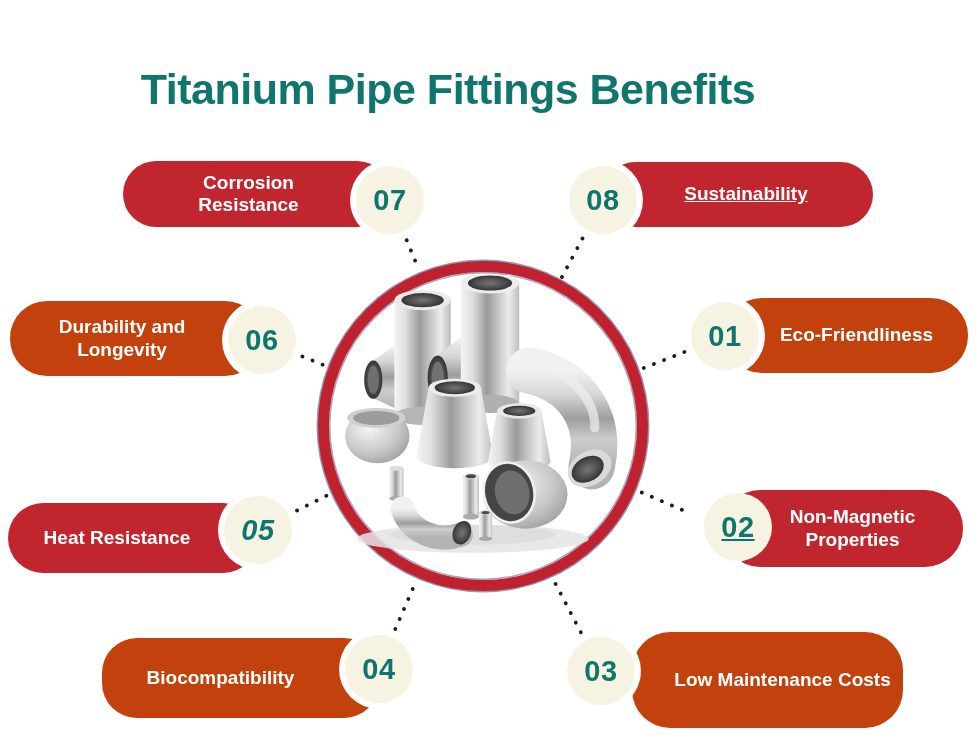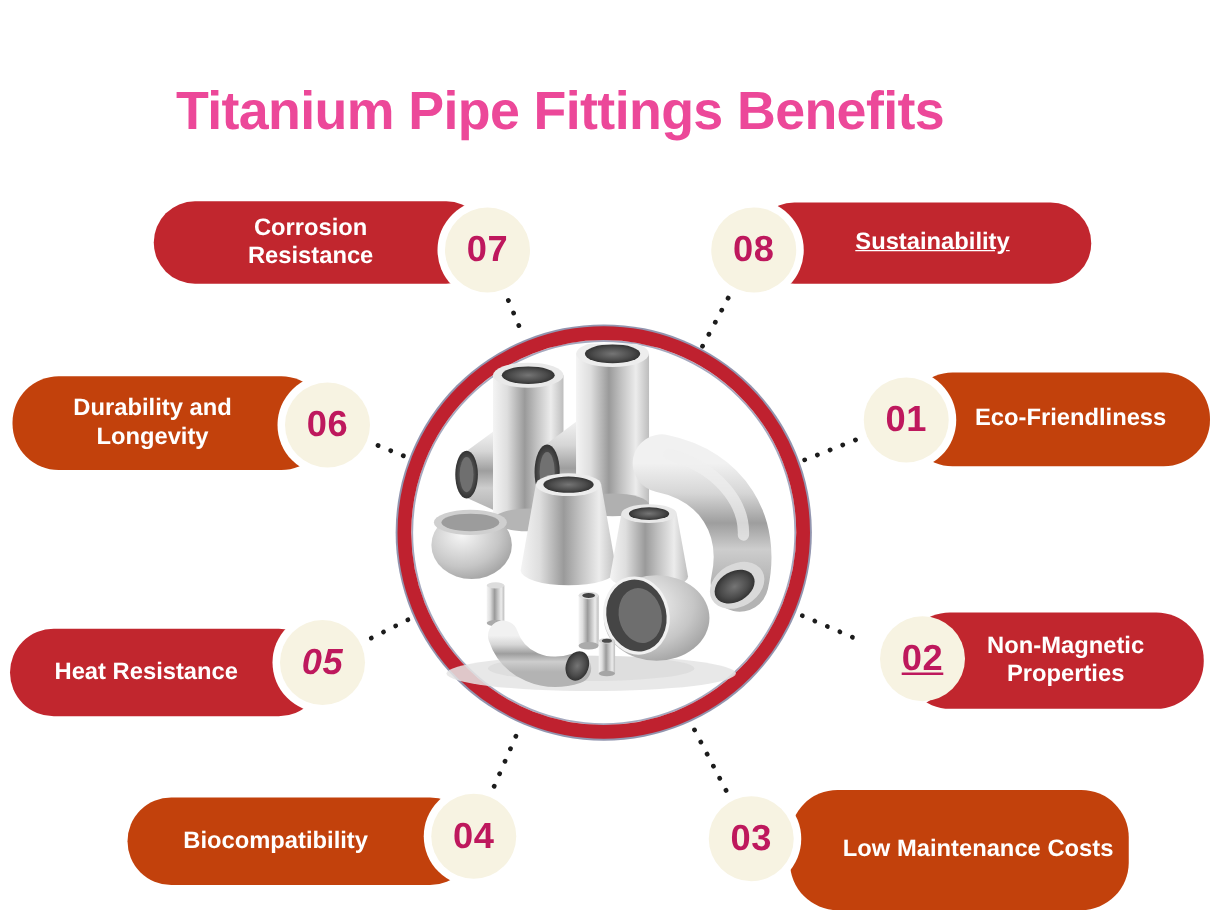--- a/index.html
+++ b/index.html
@@ -1,52 +1,52 @@
 <!DOCTYPE html>
 <html><head>
 <meta charset="utf-8">
 <style>
   html,body{margin:0;padding:0;background:#fff;}
   #stage{position:relative;width:980px;height:735px;background:#fff;overflow:hidden;
          font-family:"Liberation Sans",sans-serif;}
   #main-title{position:absolute;left:0;top:36px;width:896px;text-align:center;
-      font-size:43px;font-weight:bold;color:#ec4899;letter-spacing:-0.5px;}
+      font-size:43px;font-weight:bold;color:#0f766e;letter-spacing:-0.5px;}
   
   #connectors{position:absolute;left:0;top:0;width:980px;height:735px;}
   #connectors line{stroke:#1c1c1c;stroke-width:3.8;stroke-linecap:round;
       stroke-dasharray:0.1 10.8;}
   
   #hub{position:absolute;left:318px;top:261px;width:330px;height:330px;box-sizing:border-box;
       border-radius:50%;background:#fff;border:11px solid #BF212F;
       box-shadow:0 0 0 1.5px rgba(56,62,110,0.55), inset 0 0 0 1.5px rgba(56,62,110,0.45);}
   #hub svg{position:absolute;left:3px;top:3px;width:302px;height:302px;}
   
   .benefit{position:absolute;left:0;top:0;}
   .pill{position:absolute;box-sizing:border-box;display:flex;align-items:center;justify-content:center;
       color:#fff;font-weight:bold;font-size:19px;line-height:1.18;text-align:center;z-index:1;}
   .red .pill{background:#C1262E;}
   .black .pill{background:#c2410c;}
   .halo{position:absolute;width:80px;height:80px;border-radius:50%;background:#fff;z-index:2;}
   .numc{position:absolute;width:68px;height:68px;border-radius:50%;background:#F7F3E2;z-index:3;
       display:flex;align-items:center;justify-content:center;
-      font-size:29px;font-weight:bold;color:#be185d;letter-spacing:0.5px;}
+      font-size:29px;font-weight:bold;color:#0f766e;letter-spacing:0.5px;}
   
   #b07 .pill{left:123px;top:161px;width:267px;height:66px;border-radius:33px;padding:0 72px 0 56px;}
   #b07 .halo{left:350px;top:160px;} #b07 .numc{left:356px;top:166px;}
   #b08 .pill{left:603px;top:162px;width:270px;height:65px;border-radius:33px;padding:0 14px 0 30px;text-decoration:underline;}
   #b08 .halo{left:563px;top:160px;} #b08 .numc{left:569px;top:166px;}
   #b06 .pill{left:10px;top:301px;width:252px;height:75px;border-radius:37px;padding:0 48px 0 20px;}
   #b06 .halo{left:222px;top:300px;} #b06 .numc{left:228px;top:306px;}
   #b01 .pill{left:725px;top:298px;width:243px;height:75px;border-radius:37px;padding:0 10px 0 30px;}
   #b01 .halo{left:685px;top:296px;} #b01 .numc{left:691px;top:302px;}
   #b05 .pill{left:8px;top:503px;width:250px;height:70px;border-radius:35px;padding:0 48px 0 16px;}
   #b05 .halo{left:218px;top:490px;} #b05 .numc{left:224px;top:496px;font-style:italic;}
   #b02 .pill{left:722px;top:490px;width:241px;height:77px;border-radius:38px;padding:0 10px 0 30px;}
   #b02 .halo{left:682px;top:487px;} #b02 .numc{left:704px;top:493px;text-decoration:underline;}
-  #b04 .pill{left:102px;top:638px;width:277px;height:70px;border-radius:35px;padding:0 52px 0 12px;}
+  #b04 .pill{left:102px;top:638px;width:277px;height:80px;border-radius:35px;padding:0 52px 0 12px;}
   #b04 .halo{left:339px;top:629px;} #b04 .numc{left:345px;top:635px;}
   #b03 .pill{left:632px;top:632px;width:271px;height:96px;border-radius:38px;padding:0 10px 0 40px;}
   #b03 .halo{left:561px;top:631px;} #b03 .numc{left:567px;top:637px;}
 </style>
 </head>
 <body>
 
 <div id="stage">
 
   <h1 id="main-title">Titanium Pipe Fittings Benefits</h1>

